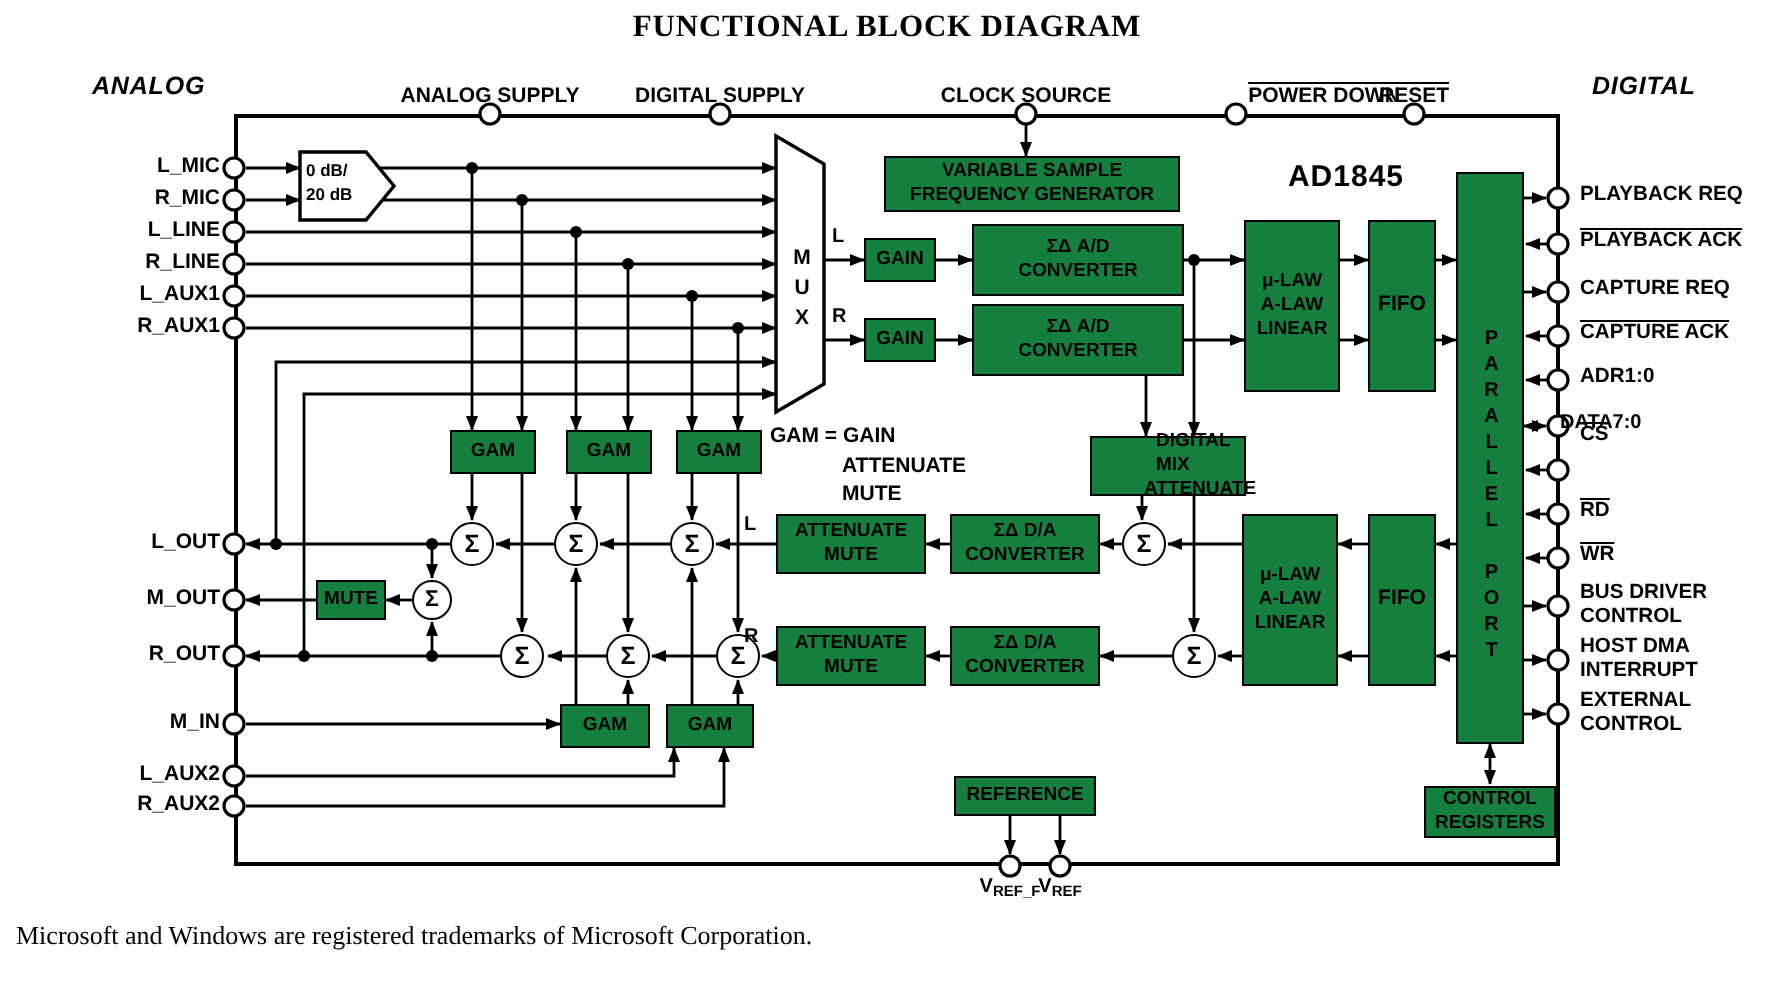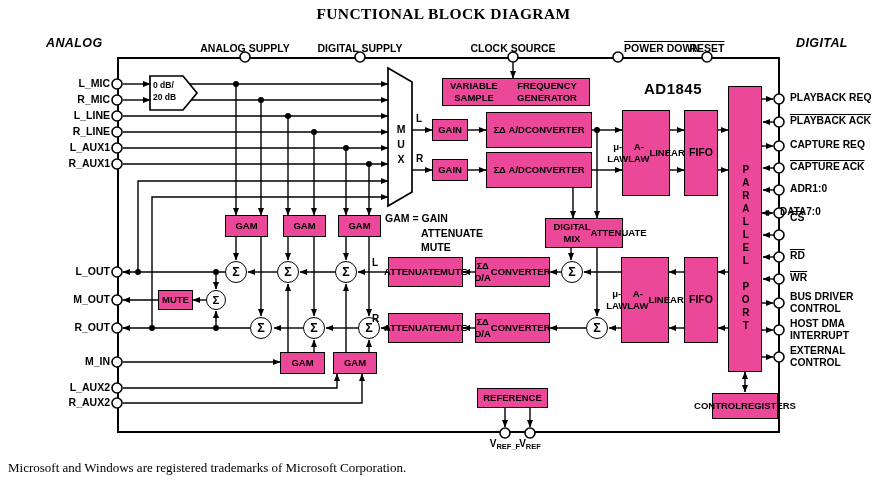--- a/index.html
+++ b/index.html
@@ -3,23 +3,23 @@
 <meta charset="utf-8">
 <style>
   html,body{margin:0;padding:0;background:#fff;}
   #stage{position:relative;width:887px;height:492px;background:#fff;color:#000;
          font-family:"Liberation Sans",sans-serif;overflow:hidden;}
   .abs{position:absolute;}
   #title{left:0;top:5px;width:887px;text-align:center;
          font-family:"Liberation Serif",serif;font-weight:bold;font-size:15.5px;letter-spacing:.4px;z-index:4;}
   #border-box{left:117px;top:57px;width:663px;height:376px;border:2.6px solid #000;box-sizing:border-box;z-index:1;}
   svg.wires{left:0;top:0;z-index:2;}
-  .box{position:absolute;background:#ec4899;border:1.6px solid #000;box-sizing:border-box;
-       display:flex;flex-direction:row;align-items:center;justify-content:center;
-       text-align:center;font-weight:bold;font-size:9.5px;line-height:1.25;z-index:3;}
+  .box{position:absolute;background:#15803d;border:1.6px solid #000;box-sizing:border-box;
+       display:flex;flex-direction:column;align-items:center;justify-content:center;
+       text-align:left;font-weight:bold;font-size:9.5px;line-height:1.25;z-index:3;}
   .sum{position:absolute;width:22px;height:22px;border:1.6px solid #000;border-radius:50%;background:#fff;
        box-sizing:border-box;display:flex;align-items:center;justify-content:center;
        font-weight:bold;font-size:12.5px;z-index:3;}
   .sum.small{width:20px;height:20px;font-size:11.5px;}
   .lbl{position:absolute;font-weight:bold;font-size:10.5px;white-space:nowrap;z-index:4;line-height:1.15;}
   .rt{text-align:right;}
   .ctr{text-align:center;}
   .ovl{text-decoration:overline;}
   .region{font-style:italic;font-size:12.5px;letter-spacing:.4px;}
   .amp-txt{position:absolute;font-weight:bold;font-size:8.5px;line-height:1.4;z-index:3;}

